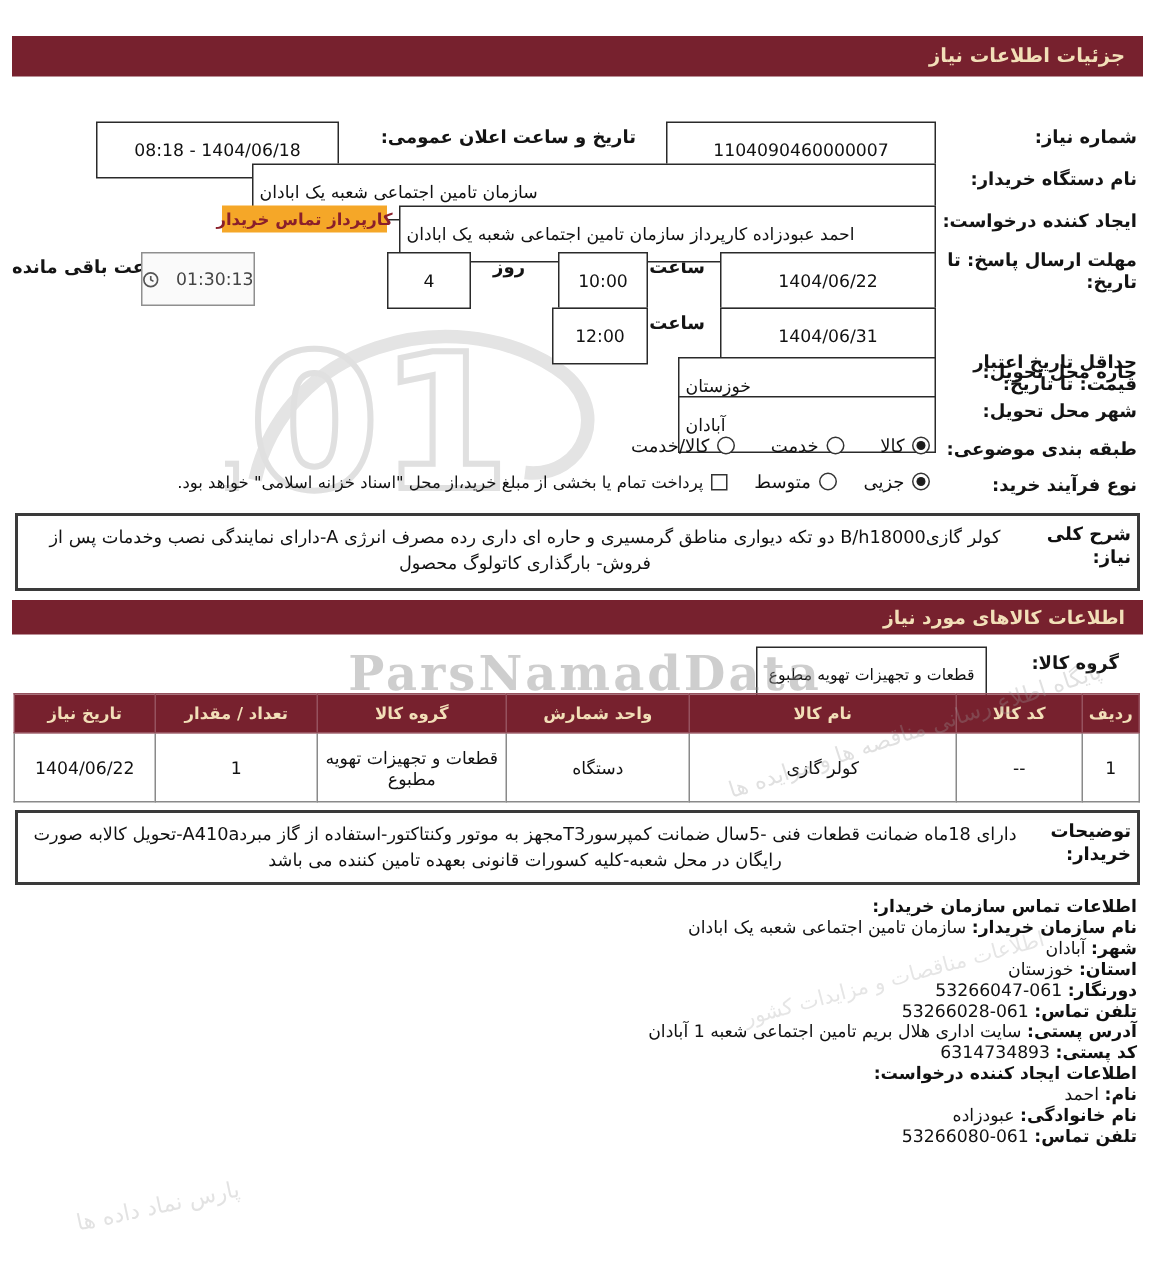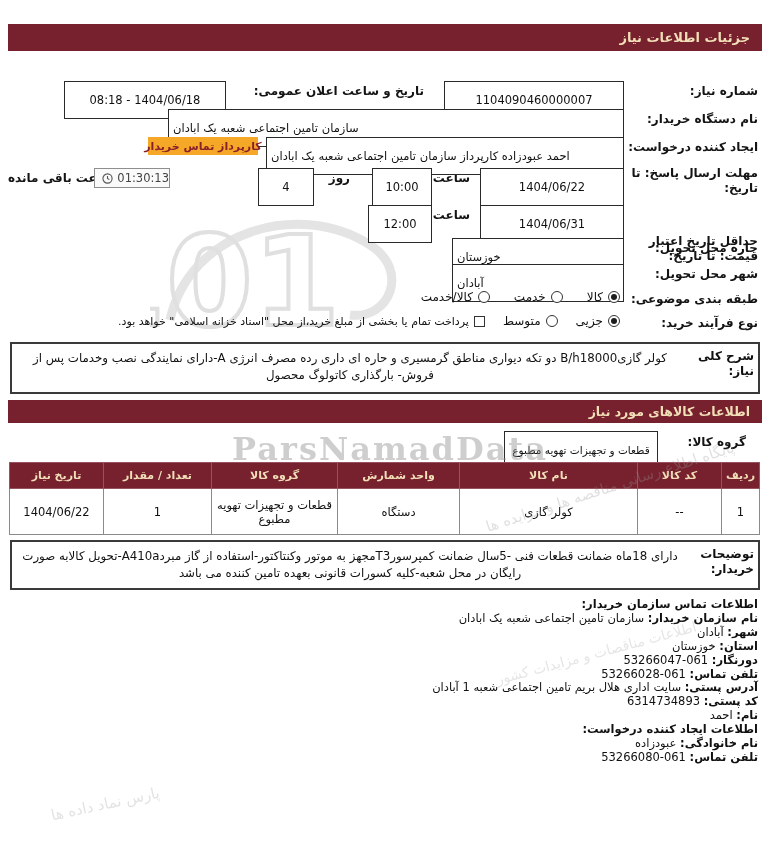--- a/index.html
+++ b/index.html
@@ -33,22 +33,22 @@
   }
   .box.rt { justify-content:flex-end; }
 
   .chip {
     position:absolute; background:#f5a728; color:#8a1f2b; font-weight:bold;
     font-size:11px; height:18px; display:flex; align-items:center; justify-content:center;
     padding:0 6px; white-space:nowrap; z-index:2; cursor:pointer;
   }
 
   .timer {
-    position:absolute; border:1px solid #8f8f8f; background:#fafafa; height:20px;
-    display:flex; align-items:center; justify-content:flex-start; gap:4px;
+    position:absolute; border:1px solid #8f8f8f; background:#fafafa; height:36px;
+    display:flex; align-items:center; justify-content:space-between; gap:4px;
     font-size:11.5px; color:#444; z-index:2;
   }
 
   .optgroup { position:absolute; display:flex; align-items:center; gap:24px; z-index:2; }
   .opt { display:flex; align-items:center; gap:5px; }
   .radio {
     width:12px; height:12px; border:1px solid #333; border-radius:50%;
     display:inline-block; position:relative; background:#fff; flex:0 0 auto;
   }
   .radio.checked::after {
@@ -240,22 +240,22 @@
 
   <div class="contact">
     <div class="c-row c-head">اطلاعات تماس سازمان خریدار:</div>
     <div class="c-row"><span class="c-lbl">نام سازمان خریدار:</span> <span class="c-val">سازمان تامین اجتماعی شعبه یک ابادان</span></div>
     <div class="c-row"><span class="c-lbl">شهر:</span> <span class="c-val">آبادان</span></div>
     <div class="c-row"><span class="c-lbl">استان:</span> <span class="c-val">خوزستان</span></div>
     <div class="c-row"><span class="c-lbl">دورنگار:</span> <span class="c-val" dir="ltr">53266047-061</span></div>
     <div class="c-row"><span class="c-lbl">تلفن تماس:</span> <span class="c-val" dir="ltr">53266028-061</span></div>
     <div class="c-row"><span class="c-lbl">آدرس پستی:</span> <span class="c-val">سایت اداری هلال بریم تامین اجتماعی شعبه 1 آبادان</span></div>
     <div class="c-row"><span class="c-lbl">کد پستی:</span> <span class="c-val" dir="ltr">6314734893</span></div>
+    <div class="c-row c-head">اطلاعات ایجاد کننده درخواست:</div>
     <div class="c-row"><span class="c-lbl">نام:</span> <span class="c-val">احمد</span></div>
-    <div class="c-row c-head">اطلاعات ایجاد کننده درخواست:</div>
     <div class="c-row"><span class="c-lbl">نام خانوادگی:</span> <span class="c-val">عبودزاده</span></div>
     <div class="c-row"><span class="c-lbl">تلفن تماس:</span> <span class="c-val" dir="ltr">53266080-061</span></div>
   </div>
 
   <div class="wm wm-brand">ParsNamadData</div>
   <div class="wm wm-fa" style="top:478px; right:30px; transform:rotate(-18deg); font-size:15px; opacity:.3;">پایگاه اطلاع رسانی مناقصه ها و مزایده ها</div>
   <div class="wm wm-fa" style="top:645px; right:70px; transform:rotate(-15deg); font-size:14px; opacity:.25;">اطلاعات مناقصات و مزایدات کشور</div>
   <div class="wm wm-fa" style="top:795px; left:50px; transform:rotate(-12deg); font-size:15px; opacity:.28;">پارس نماد داده ها</div>
 
 </div>

